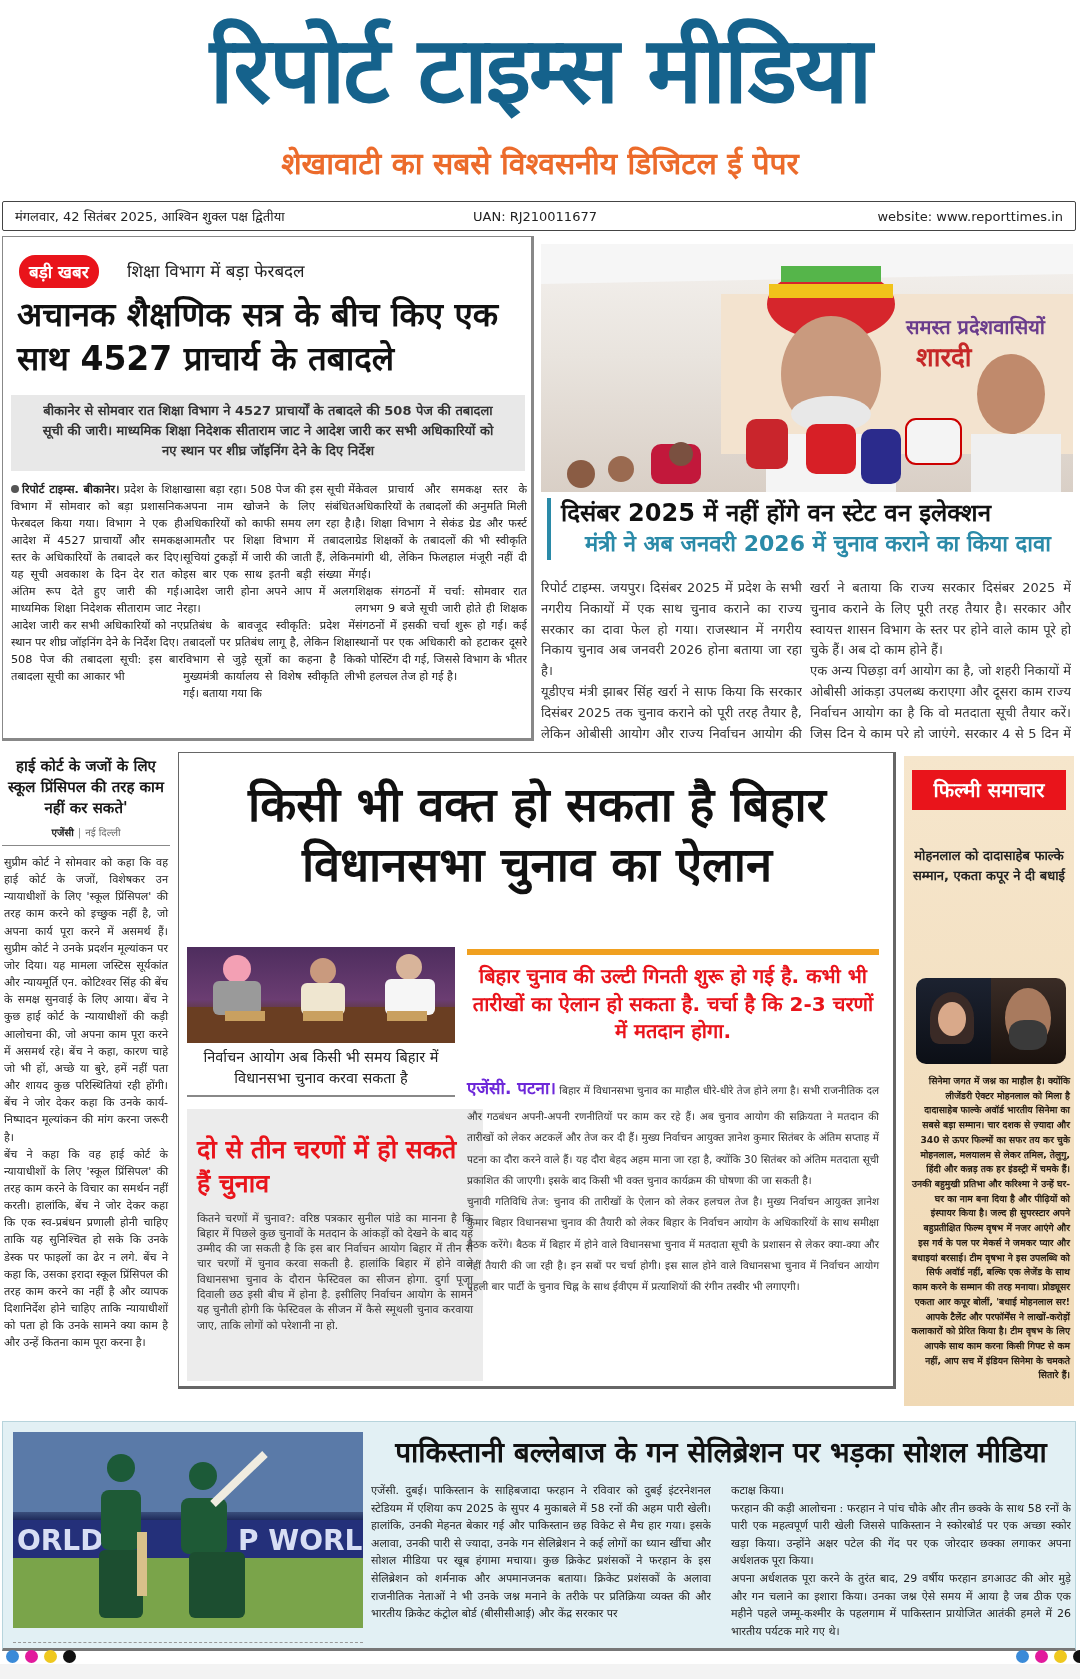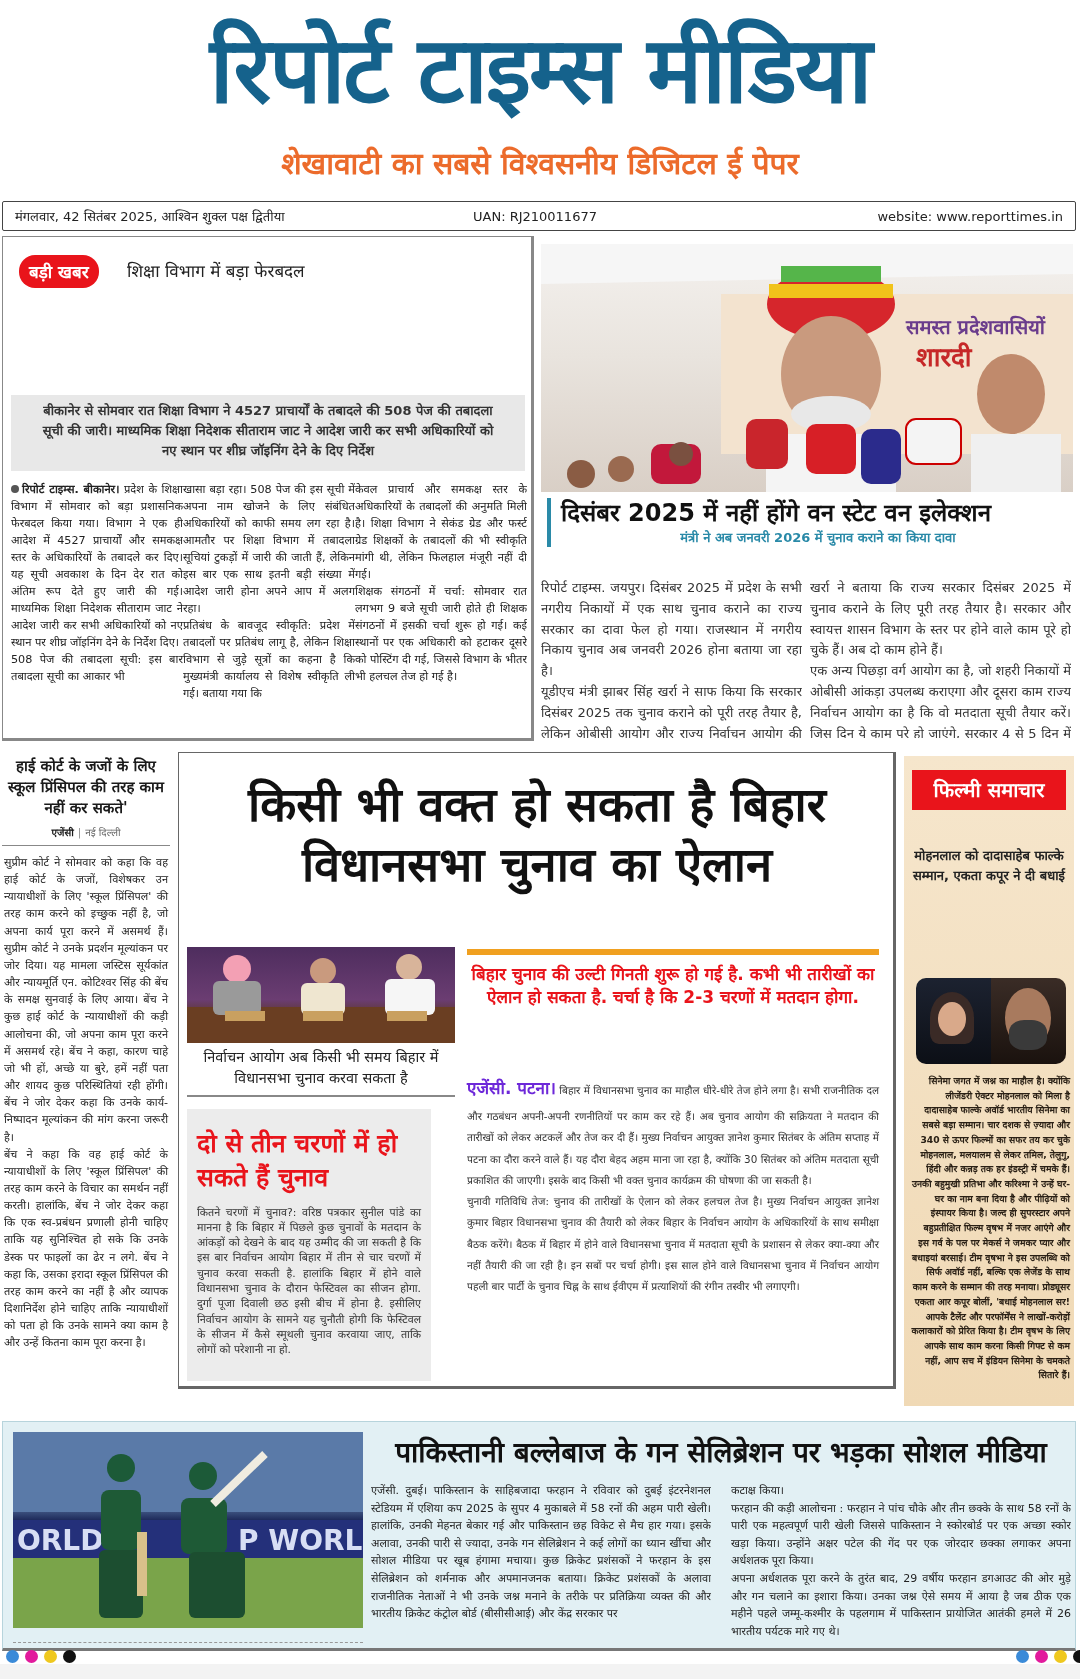--- a/index.html
+++ b/index.html
@@ -21,42 +21,42 @@
   .tl-deck { position: absolute; left: 8px; top: 158px; width: 514px; height: 76px; background: #e8e8e8; font-size: 13px; line-height: 1.55; text-align: center; padding: 6px 24px; color: #333; font-weight: bold; }
   .cols3 { position: absolute; left: 8px; top: 244px; width: 516px; height: 252px; display: grid; grid-template-columns: 1fr 1fr 1fr; font-size: 11.2px; line-height: 1.52; text-align: justify; color: #222; }
   .cols3 p { overflow: hidden; }
   .bullet { display: inline-block; width: 8px; height: 8px; border-radius: 50%; background: #555; margin-right: 3px; }
 
   
   .box-tr { position: absolute; left: 537px; top: 236px; width: 541px; height: 505px; background: #fff; }
   .photo-minister { position: absolute; left: 4px; top: 8px; width: 532px; height: 248px; overflow: hidden; background: linear-gradient(180deg,#f4f1ee 0%,#e9e4de 45%,#d9cfc6 100%); }
   .tr-head { position: absolute; left: 10px; top: 262px; width: 528px; border-left: 4px solid #2a8aa8; padding-left: 10px; }
   .tr-h1 { font-size: 24px; font-weight: bold; color: #111; line-height: 1.3; }
-  .tr-h2 { font-size: 13px; font-weight: bold; color: #2a8aa8; line-height: 1.4; text-align: center; }
+  .tr-h2 { font-size: 22px; font-weight: bold; color: #2a8aa8; line-height: 1.4; text-align: center; }
   .cols2 { position: absolute; left: 4px; top: 342px; width: 530px; height: 160px; display: grid; grid-template-columns: 1fr 1fr; column-gap: 8px; font-size: 13px; line-height: 1.6; text-align: justify; color: #333; }
   .cols2 p { overflow: hidden; }
 
   
   .box-left { position: absolute; left: 2px; top: 752px; width: 168px; height: 635px; background: #fff; }
   .left-head { font-size: 15px; font-weight: bold; text-align: center; line-height: 1.4; padding: 4px 2px 0; }
   .left-byline { text-align: center; font-size: 10px; margin: 6px 0 4px; padding-bottom: 6px; border-bottom: 1px solid #888; }
   .left-byline .sep { color: #888; margin: 0 4px; }
   .left-byline .place { color: #666; }
   .left-body { font-size: 11px; line-height: 1.56; text-align: justify; padding: 4px 2px; color: #222; }
 
   
   .box-center { position: absolute; left: 178px; top: 752px; width: 718px; height: 637px; border: 1.5px solid #666; border-right-width: 3px; border-bottom-width: 3px; background: #fff; }
   .center-head { position: absolute; left: 0; top: 22px; width: 716px; text-align: center; font-size: 47px; font-weight: bold; line-height: 1.28; color: #111; }
   .photo-ec { position: absolute; left: 8px; top: 194px; width: 268px; height: 96px; overflow: hidden; background: linear-gradient(180deg,#4e2d5e 0%,#6b3d72 55%,#5a3620 75%,#7a4a2a 100%); }
   .ec-caption { position: absolute; left: 8px; top: 294px; width: 268px; text-align: center; font-size: 14.5px; line-height: 1.45; color: #222; padding-bottom: 6px; border-bottom: 2px solid #888; }
-  .grey-box { position: absolute; left: 8px; top: 356px; width: 244px; height: 272px; background: #ececec; padding: 18px 10px; }
+  .grey-box { position: absolute; left: 8px; top: 356px; width: 296px; height: 272px; background: #ececec; padding: 24px 10px; }
   .grey-head { font-size: 25px; font-weight: bold; color: #e9141b; line-height: 1.35; }
   .grey-body { font-size: 10.8px; line-height: 1.42; text-align: justify; color: #333; margin-top: 10px; }
   .orange-bar { position: absolute; left: 288px; top: 196px; width: 412px; height: 6px; background: #f0a020; }
-  .red-quote { position: absolute; left: 288px; top: 210px; width: 412px; text-align: center; font-size: 17px; font-weight: bold; color: #e9141b; line-height: 1.38; }
+  .red-quote { position: absolute; left: 288px; top: 210px; width: 412px; text-align: center; font-size: 20px; font-weight: bold; color: #e9141b; line-height: 1.38; }
   .center-body { position: absolute; left: 288px; top: 318px; width: 412px; font-size: 10.4px; line-height: 2.05; text-align: justify; color: #333; }
   .center-body .lead { font-size: 17px; font-weight: bold; color: #6d28d9; }
 
   
   .box-film { position: absolute; left: 904px; top: 756px; width: 170px; height: 650px; background: linear-gradient(180deg,#f6e6cc 0%,#f0d9b5 100%); }
   .film-badge { position: absolute; left: 8px; top: 14px; width: 154px; height: 40px; background: #e9141b; color: #fff; font-weight: bold; font-size: 20px; text-align: center; line-height: 40px; }
   .film-head { position: absolute; left: 4px; top: 90px; width: 162px; text-align: center; font-size: 13px; font-weight: bold; line-height: 1.55; color: #222; }
   .film-photo { position: absolute; left: 12px; top: 222px; width: 150px; height: 86px; border-radius: 10px; overflow: hidden; display: flex; }
   .film-photo .l { width: 50%; background: linear-gradient(180deg,#1c2230,#0c0f16); position: relative; }
   .film-photo .r { width: 50%; background: linear-gradient(180deg,#3a2c26,#1a120e); position: relative; }
@@ -86,20 +86,21 @@
 
 <div class="dateline">
   <span>मंगलवार, 42 सितंबर 2025, आश्विन शुक्ल पक्ष द्वितीया</span>
   <span class="uan">UAN: RJ210011677</span>
   <span>website: www.reporttimes.in</span>
 </div>
 
 <section class="box-tl">
   <span class="badge">बड़ी खबर</span>
   <span class="kicker">शिक्षा विभाग में बड़ा फेरबदल</span>
+  <h1 class="tl-head">अचानक शैक्षणिक सत्र के बीच किए एक साथ 4527 प्राचार्य के तबादले</h1>
   <div class="tl-deck">बीकानेर से सोमवार रात शिक्षा विभाग ने 4527 प्राचार्यों के तबादले की 508 पेज की तबादला सूची की जारी। माध्यमिक शिक्षा निदेशक सीताराम जाट ने आदेश जारी कर सभी अधिकारियों को नए स्थान पर शीघ्र जॉइनिंग देने के दिए निर्देश</div>
   <div class="cols3">
     <p><span class="bullet"></span><b>रिपोर्ट टाइम्स. बीकानेर।</b> <span>प्रदेश के शिक्षा विभाग में सोमवार को बड़ा प्रशासनिक फेरबदल किया गया। विभाग ने एक ही आदेश में 4527 प्राचार्यों और समकक्ष स्तर के अधिकारियों के तबादले कर दिए। यह सूची अवकाश के दिन देर रात को अंतिम रूप देते हुए जारी की गई। माध्यमिक शिक्षा निदेशक सीताराम जाट ने आदेश जारी कर सभी अधिकारियों को नए स्थान पर शीघ्र जॉइनिंग देने के निर्देश दिए।</span><br><span>508 पेज की तबादला सूची: इस बार तबादला सूची का आकार भी</span></p>
     <p><span>खासा बड़ा रहा। 508 पेज की इस सूची में अपना नाम खोजने के लिए संबंधित अधिकारियों को काफी समय लग रहा है। आमतौर पर शिक्षा विभाग में तबादला सूचियां टुकड़ों में जारी की जाती हैं, लेकिन इस बार एक साथ इतनी बड़ी संख्या में आदेश जारी होना अपने आप में अलग रहा।</span><br><span>प्रतिबंध के बावजूद स्वीकृति: प्रदेश में तबादलों पर प्रतिबंध लागू है, लेकिन शिक्षा विभाग से जुड़े सूत्रों का कहना है कि मुख्यमंत्री कार्यालय से विशेष स्वीकृति ली गई। बताया गया कि</span></p>
     <p><span>केवल प्राचार्य और समकक्ष स्तर के अधिकारियों के तबादलों की अनुमति मिली है। शिक्षा विभाग ने सेकंड ग्रेड और फर्स्ट ग्रेड शिक्षकों के तबादलों की भी स्वीकृति मांगी थी, लेकिन फिलहाल मंजूरी नहीं दी गई।</span><br><span>शिक्षक संगठनों में चर्चा: सोमवार रात लगभग 9 बजे सूची जारी होते ही शिक्षक संगठनों में इसकी चर्चा शुरू हो गई। कई स्थानों पर एक अधिकारी को हटाकर दूसरे को पोस्टिंग दी गई, जिससे विभाग के भीतर भी हलचल तेज हो गई है।</span></p>
   </div>
 </section>
 
 <section class="box-tr">
   <div class="photo-minister">

